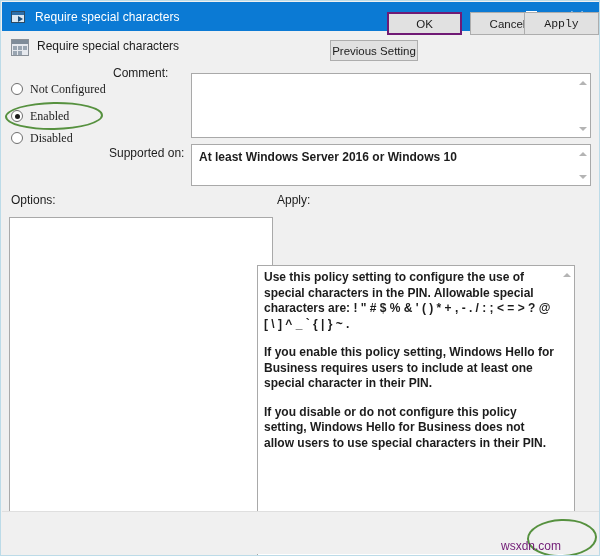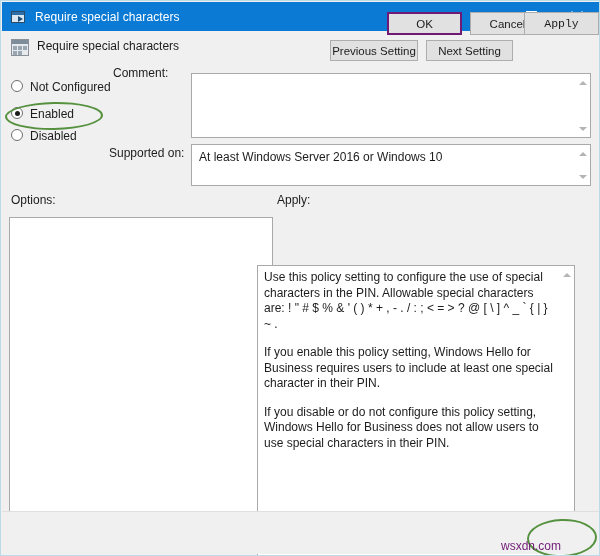--- a/index.html
+++ b/index.html
@@ -133,21 +133,23 @@
     cursor: default;
   }
   #btn-prev { left: 329px; width: 88px; }
   #btn-next { left: 425px; width: 87px; }
 
   
   .radio-row {
     position: absolute;
     left: 10px;
     display: flex;
+    align-items: center;
     height: 18px;
+    font-family: Liberation Serif, serif;
   }
   #radio-notconfigured { top: 79px; }
   #radio-enabled { top: 106px; }
   #radio-disabled { top: 128px; }
   .radio-circle {
     width: 12px; height: 12px;
     border-radius: 50%;
     border: 1px solid #6f6f6f;
     background: #ffffff;
     box-sizing: border-box;
@@ -199,20 +201,21 @@
   #label-options { left: 10px; top: 192px; }
   #label-help { left: 276px; top: 192px; }
 
   
   .textbox {
     position: absolute;
     background: #ffffff;
     border: 1px solid #a9a9a9;
     box-sizing: border-box;
     overflow: hidden;
+    font-weight: bold;
   }
   #box-comment { left: 190px; top: 72px; width: 400px; height: 65px; }
   #box-supported { left: 190px; top: 143px; width: 400px; height: 42px; }
   #box-options { left: 8px; top: 216px; width: 264px; height: 296px; }
   #box-help { left: 256px; top: 216px; width: 318px; height: 296px; margin-top: 48px; }
 
   .box-text {
     position: absolute;
     left: 7px; top: 5px;
     right: 20px;
@@ -332,21 +335,20 @@
       <div class="hi-cell" style="left:2px; top:7px;"></div>
       <div class="hi-cell" style="left:7px; top:7px;"></div>
       <div class="hi-cell" style="left:12px; top:7px;"></div>
       <div class="hi-cell" style="left:2px; top:12px;"></div>
       <div class="hi-cell" style="left:7px; top:12px;"></div>
     </div>
     <div class="header-title">Require special characters</div>
   </div>
 
   <button class="navbtn" id="btn-prev">Previous Setting</button>
-  <button class="navbtn" id="btn-next">Next Setting</button>
 
   <div class="radio-row" id="radio-notconfigured">
     <span class="radio-circle"></span>
     <span class="radio-label">Not Configured</span>
   </div>
 
   <div class="radio-row" id="radio-enabled">
     <span class="radio-circle checked"></span>
     <span class="radio-label">Enabled</span>
   </div>

